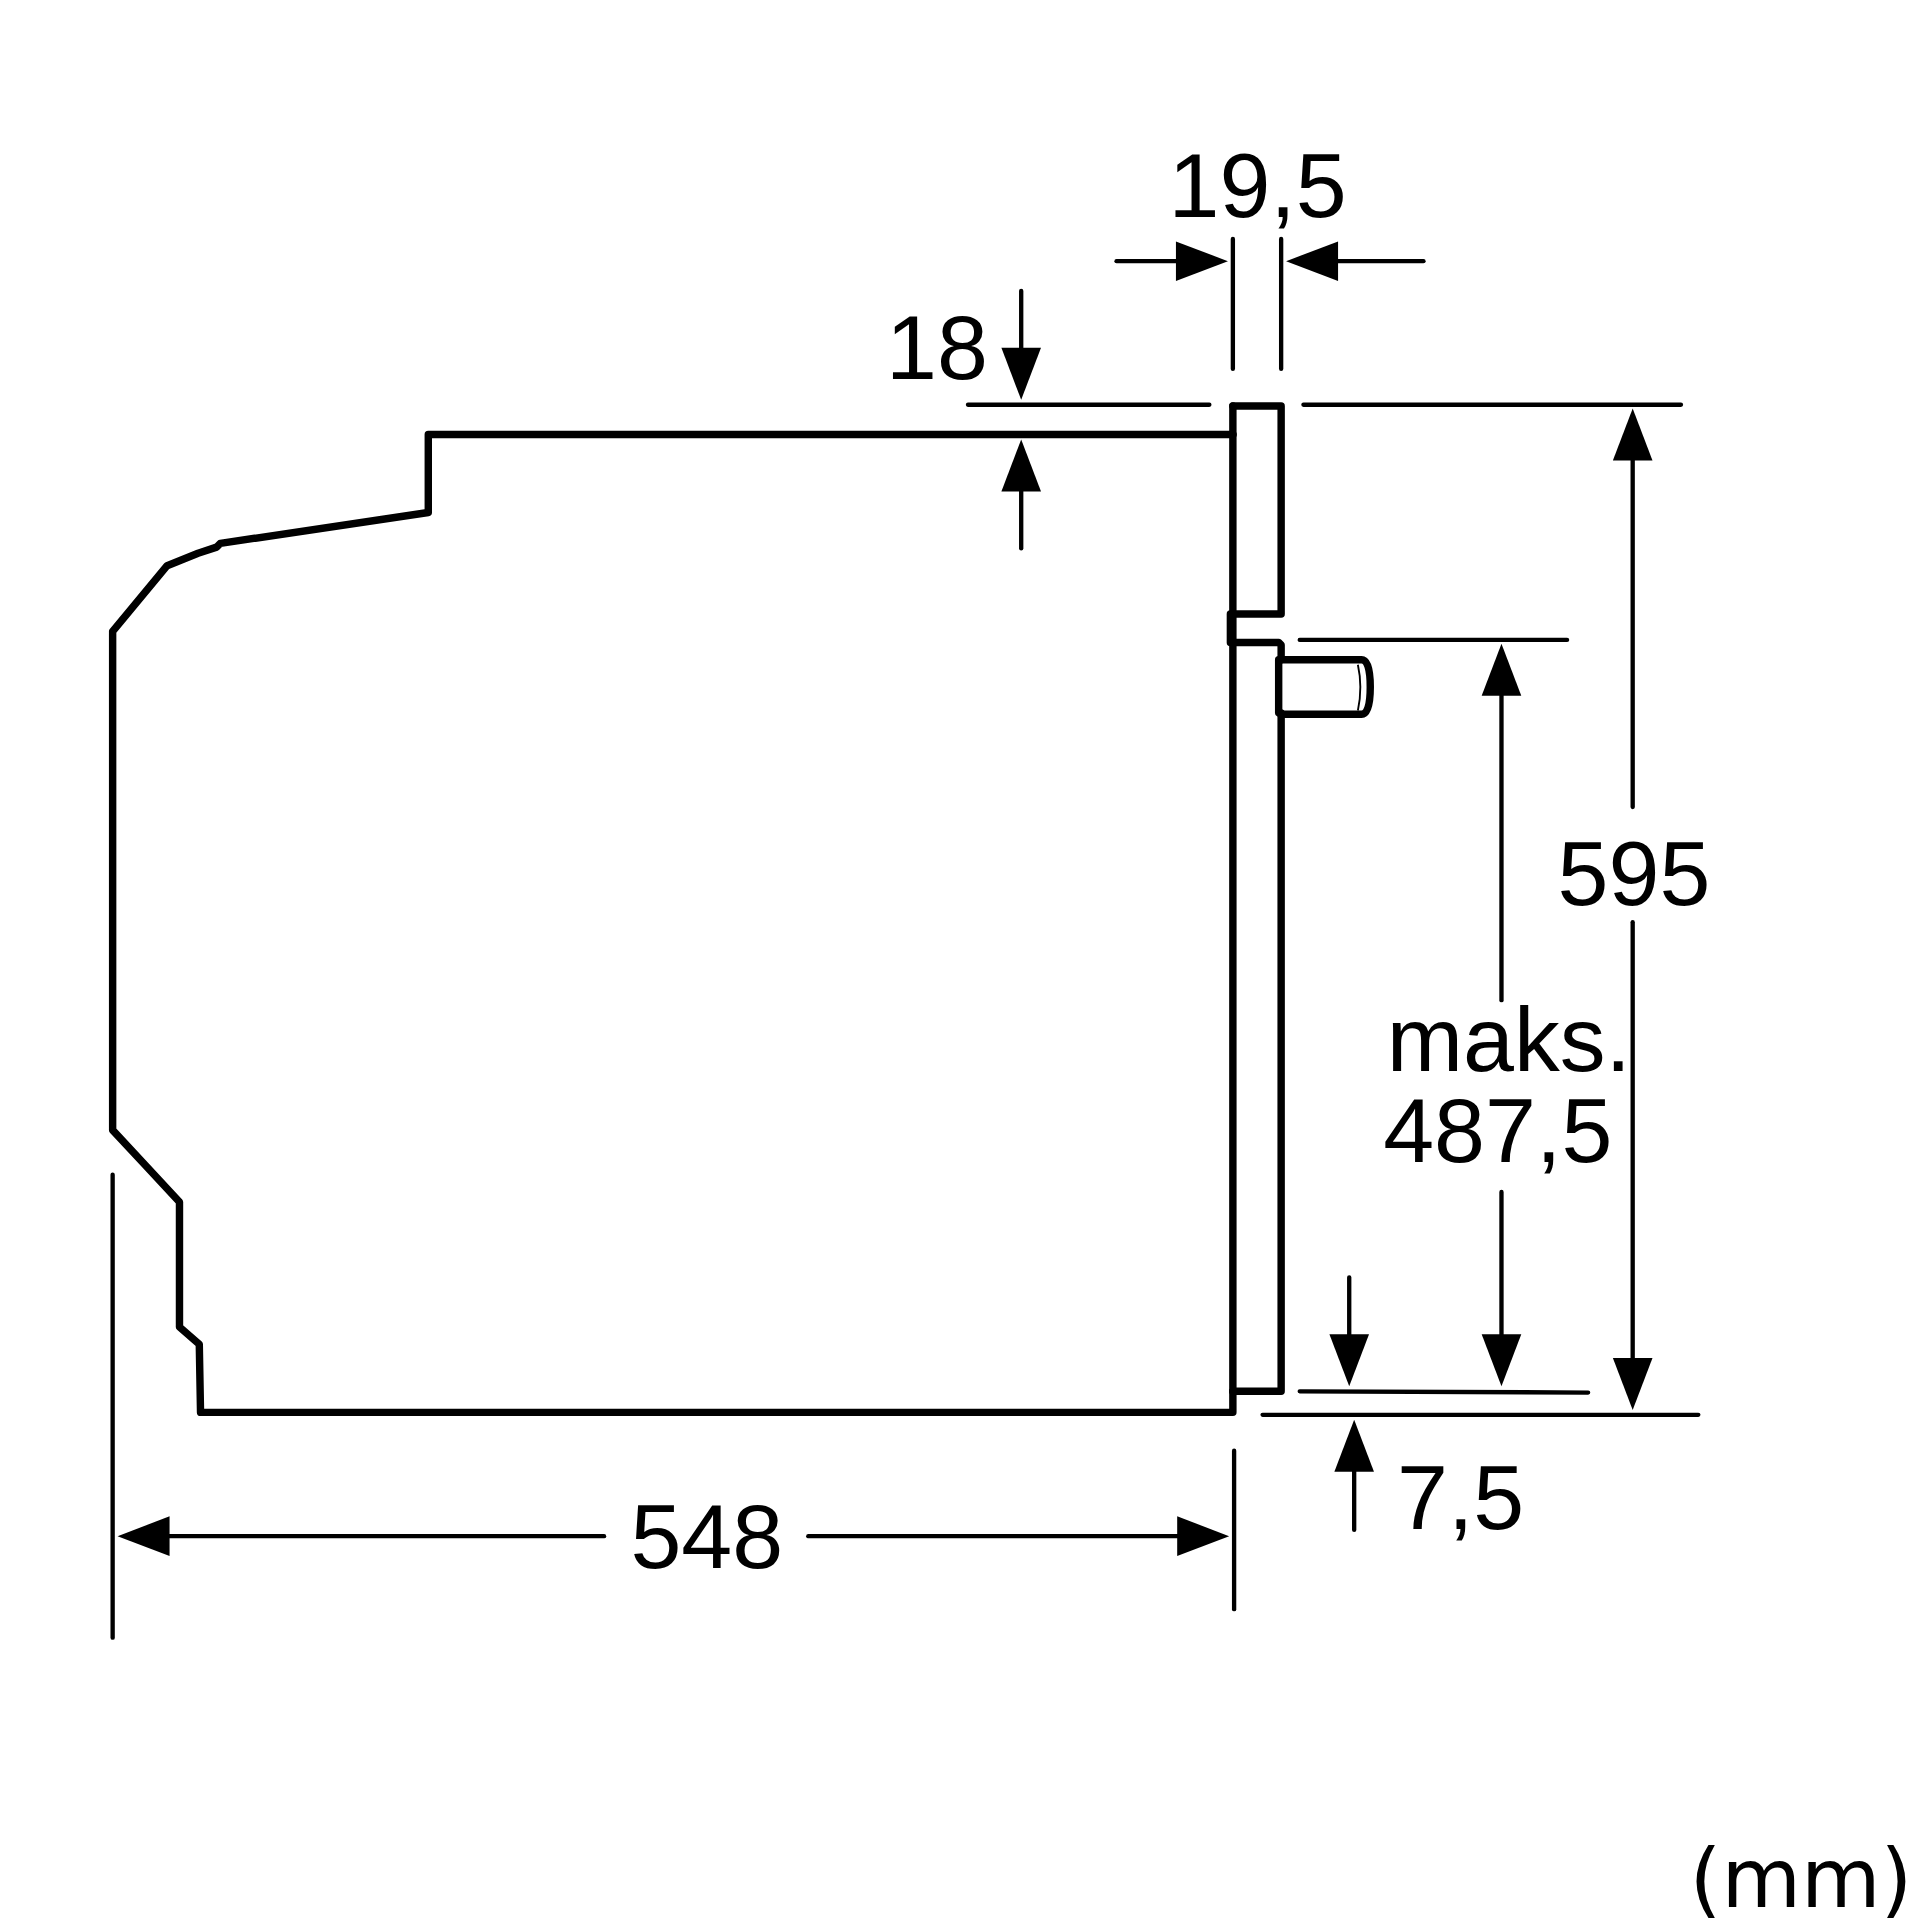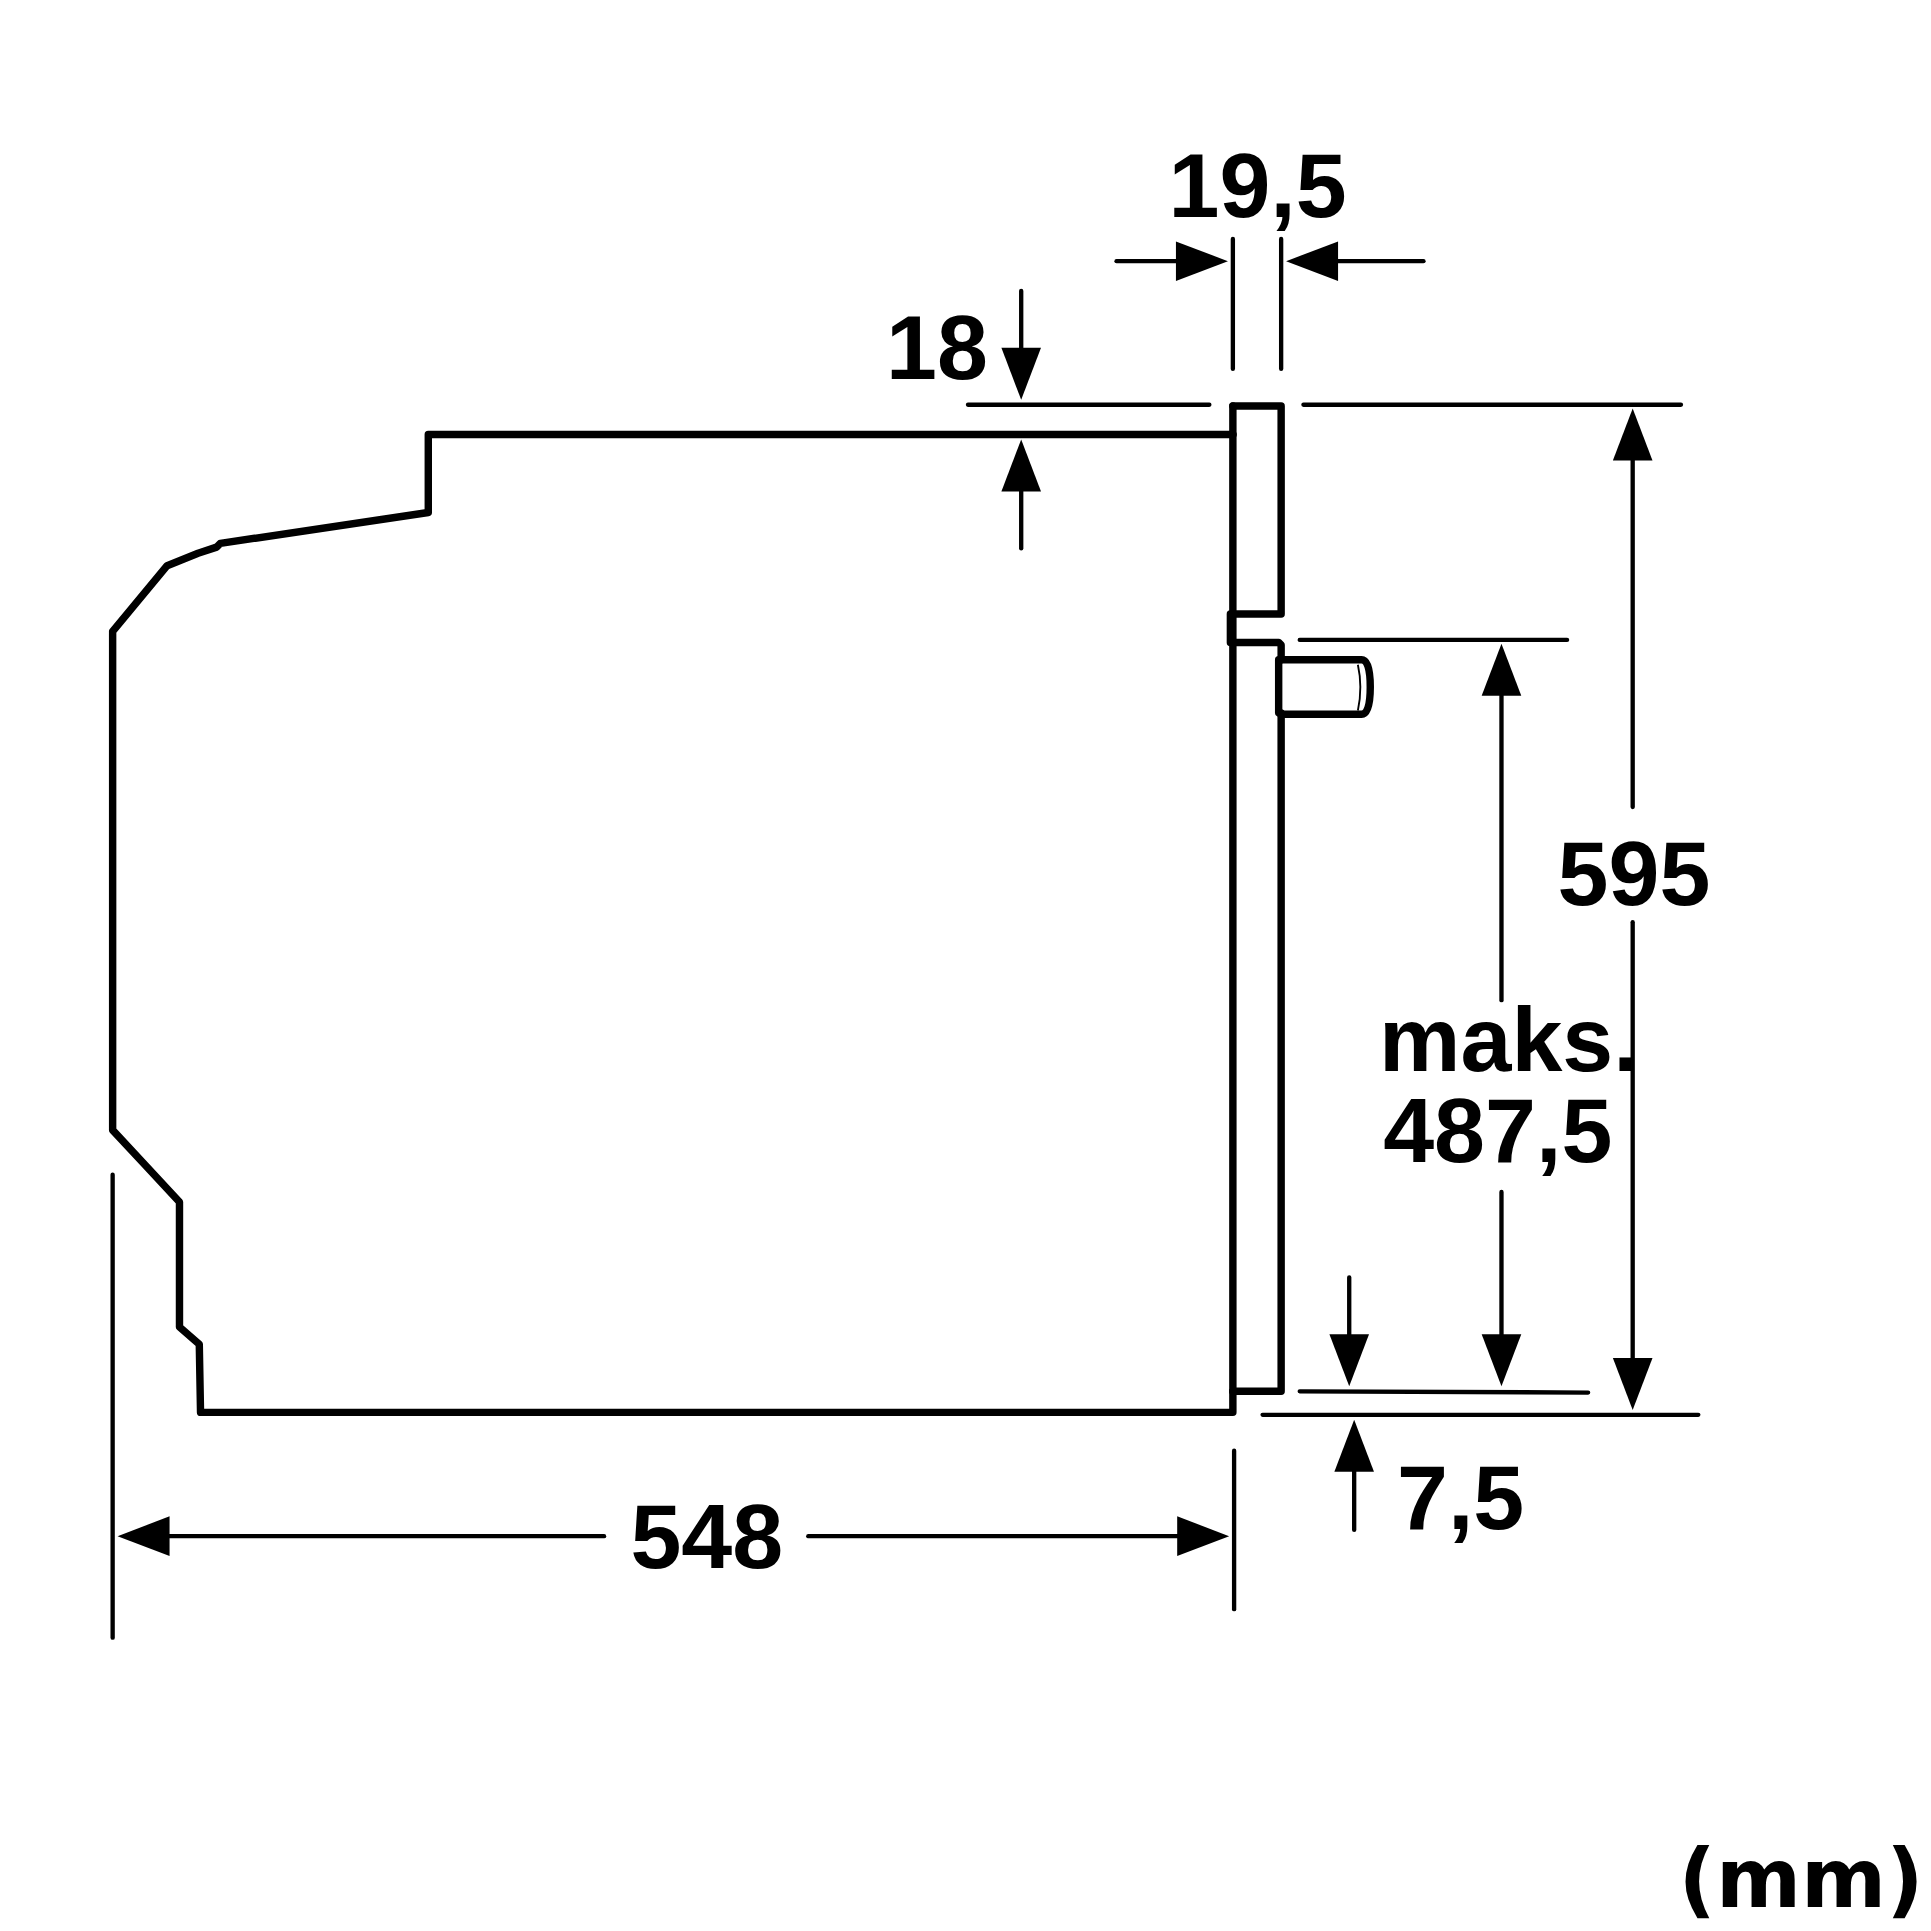--- a/index.html
+++ b/index.html
@@ -1,17 +1,17 @@
 <!DOCTYPE html>
 <html><head>
   <meta charset="utf-8">
   <style>
     html, body { margin: 0; padding: 0; background: #ffffff; }
     body { width: 1931px; height: 1931px; overflow: hidden; }
-    .canvas { position: relative; width: 1931px; height: 1618px; font-weight: bold; }
+    .canvas { position: relative; width: 1931px; height: 1618px; }
     svg { position: absolute; left: 0; top: 0; width: 1931px; height: 1931px; }
     .outline { fill: none; stroke: #000; stroke-width: 6; stroke-linejoin: round; stroke-linecap: round; }
     .thin { fill: none; stroke: #000; stroke-width: 3.5; stroke-linecap: round; }
     .hair { fill: none; stroke: #000; stroke-width: 1.5; }
     .arrow { fill: #000; stroke: none; }
     .dimtxt { font-family: "Liberation Sans", sans-serif; fill: #000; font-size: 74px; }
     .unittxt { font-family: "DejaVu Sans", sans-serif; fill: #000; font-size: 66px; }
   </style>
 </head>
 <body>

